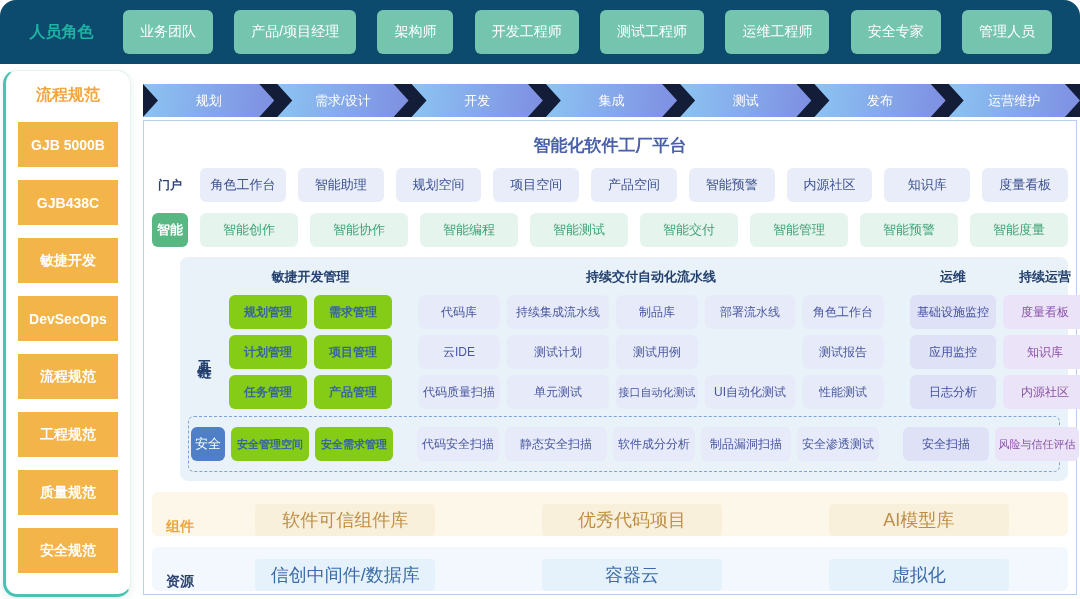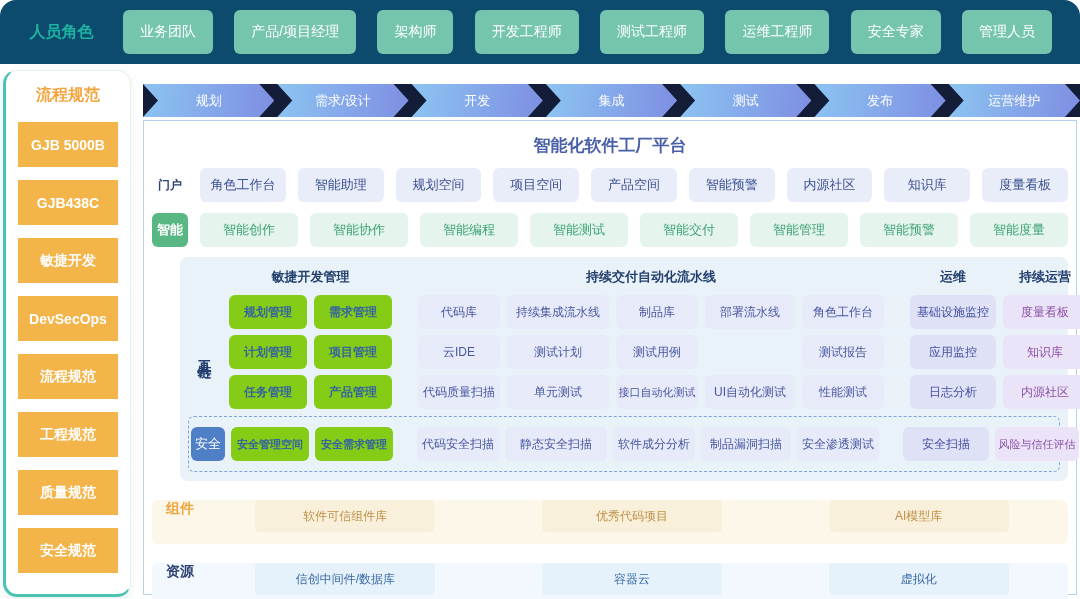--- a/index.html
+++ b/index.html
@@ -69,28 +69,28 @@
   .rw1{grid-row:2}.rw2{grid-row:3}.rw3{grid-row:4}
 
   
   .sec-wrap { border:1px dashed #7da4da; border-radius:6px; margin-top:7px; padding:10px 2px; }
   .sec-grid { grid-template-rows:34px; gap:0 6px; }
   .sec-grid > * { grid-row:1; }
   .sec-badge { grid-column:1; background:#4e7fc7; width:34px; flex:0 0 34px; font-weight:normal; }
   .sec-small { font-size:11px; }
 
   
-  .band { display:flex; align-items:flex-start; height:44px; border-radius:6px; margin-top:19px; padding:0 6px; }
+  .band { display:flex; align-items:flex-end; height:44px; border-radius:6px; margin-top:11px; padding:0 6px; }
   .comp-band { background:#fdf7ea; }
   .res-band  { background:#f2f8fd; }
   .band-label { width:44px; flex:0 0 44px; text-align:center; font-size:14px; font-weight:bold; }
   .comp-label { color:#eea43f; }
   .res-label  { color:#2c4170; }
   .third { flex:1; display:flex; justify-content:center; }
-  .band-btn { width:180px; height:32px; border:none; border-radius:4px; font-size:12px; cursor:pointer; white-space:nowrap; }
+  .band-btn { width:180px; height:32px; border:none; border-radius:4px; font-size:18px; cursor:pointer; white-space:nowrap; }
   .comp-btn { background:#f9f0dc; color:#bf8f45; }
   .res-btn  { background:#e5f1fb; color:#3b6ba7; }
 </style>
 </head>
 <body>
 
 <div class="page">
 
   <header class="top-band">
     <div class="roles-label">人员角色</div>

